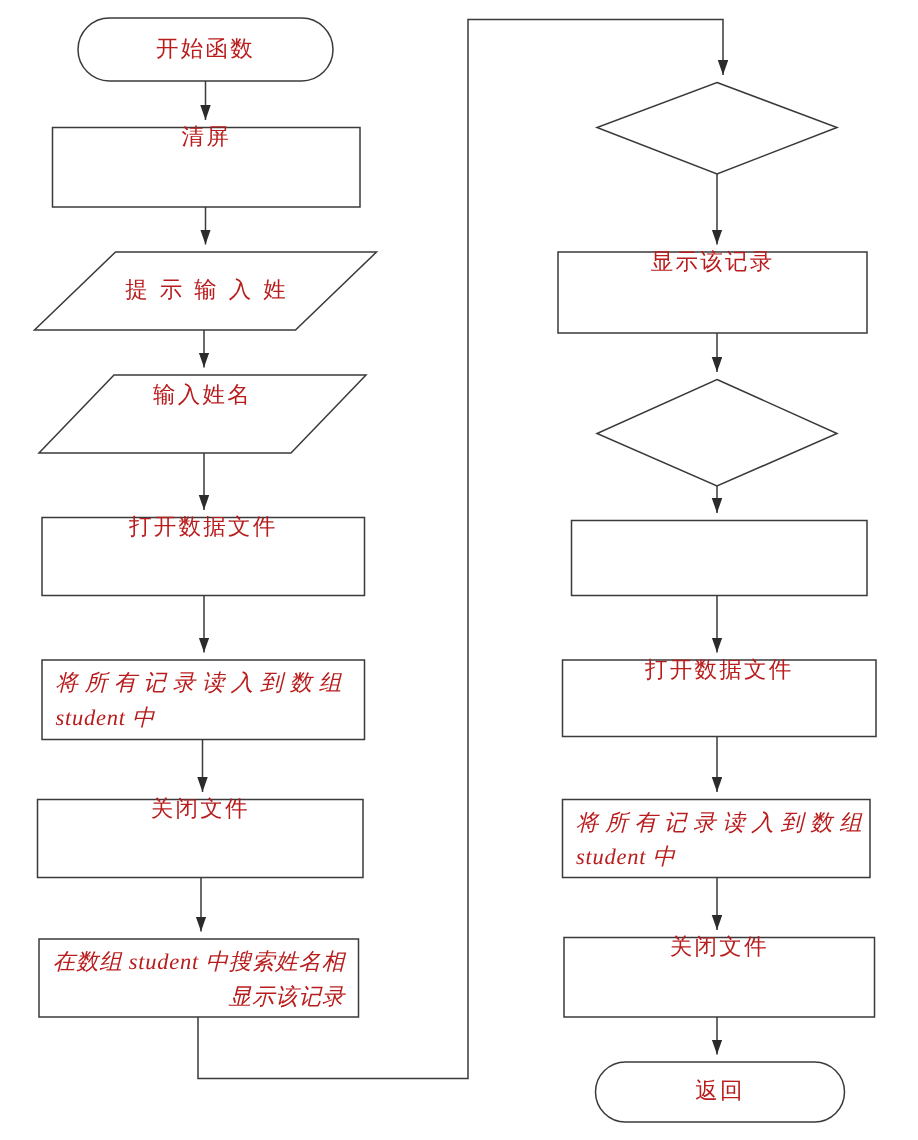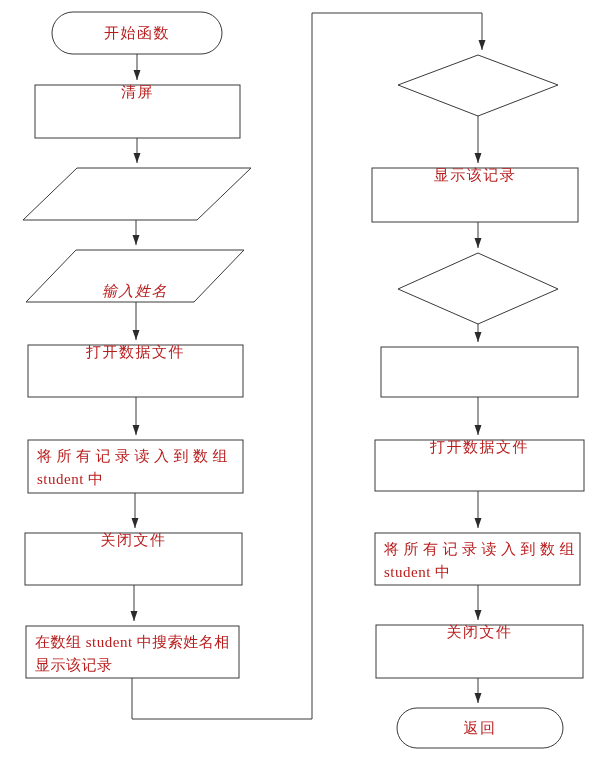--- a/index.html
+++ b/index.html
@@ -46,20 +46,21 @@
     justify-content: center;
   }
   .topcenter {
     text-align: center;
   }
   .twolines {
     padding: 5px 14px 0 9px;
     line-height: 23px;
     letter-spacing: 0.5px;
     white-space: nowrap;
+    font-style: italic;
   }
   .ls8 { letter-spacing: 8px; text-indent: 8px; }
   .ls4 { letter-spacing: 4.5px; }
 </style>
 </head>
 <body>
 
 <div class="stage">
 
   <svg class="shapes-layer" width="612" height="760" viewBox="0 0 612 760">
@@ -104,33 +105,34 @@
       <rect x="375" y="533" width="205" height="52"></rect>
       <rect x="376" y="625" width="207" height="53"></rect>
       <rect x="397" y="708" width="166" height="40" rx="20"></rect>
     </g>
   </svg>
 
   <div class="label vcenter" style="left:52px; top:12px; width:170px; height:42px;">开始函数</div>
 
   <div class="label topcenter" style="left:35px; top:85px; width:205px;">清屏</div>
 
+  <div class="label vcenter ls8" style="left:23px; top:168px; width:228px; height:52px;">提示输入姓</div>
 
-  <div class="label vcenter" style="left:26px; top:265px; width:218px; height:52px;font-style:italic;">输入姓名</div>
+  <div class="label vcenter" style="left:26px; top:238px; width:218px; height:52px;">输入姓名</div>
 
   <div class="label topcenter" style="left:28px; top:345px; width:215px;">打开数据文件</div>
 
   <div class="label twolines" style="left:28px; top:440px; width:197px;">
     <div class="ls4">将所有记录读入到数组</div>
     <div>student 中</div>
   </div>
 
   <div class="label topcenter" style="left:25px; top:533px; width:217px;">关闭文件</div>
 
-  <div class="label twolines" style="left:26px; top:626px; width:195px;">
+  <div class="label twolines" style="left:26px; top:626px; width:195px;text-align:right;">
     <div>在数组 student 中搜索姓名相</div>
     <div>显示该记录</div>
   </div>
 
 
   <div class="label topcenter" style="left:372px; top:168px; width:206px;">显示该记录</div>
 
 
 
   <div class="label topcenter" style="left:375px; top:440px; width:209px;">打开数据文件</div>

